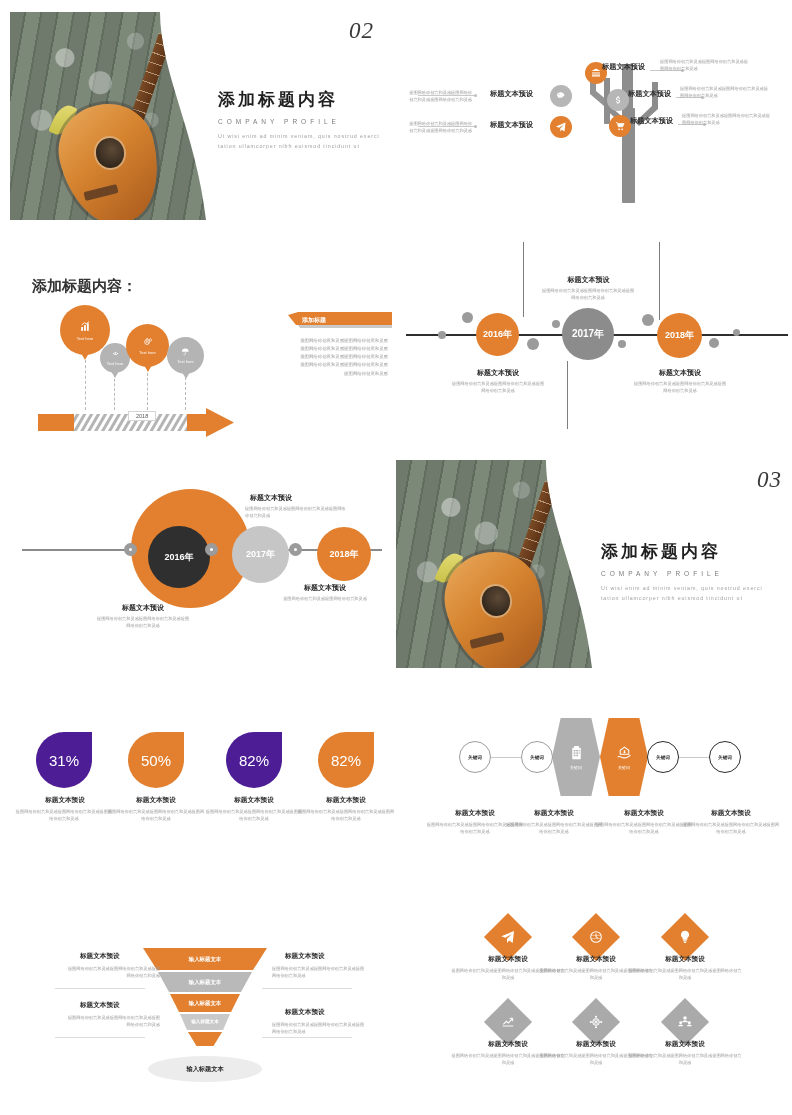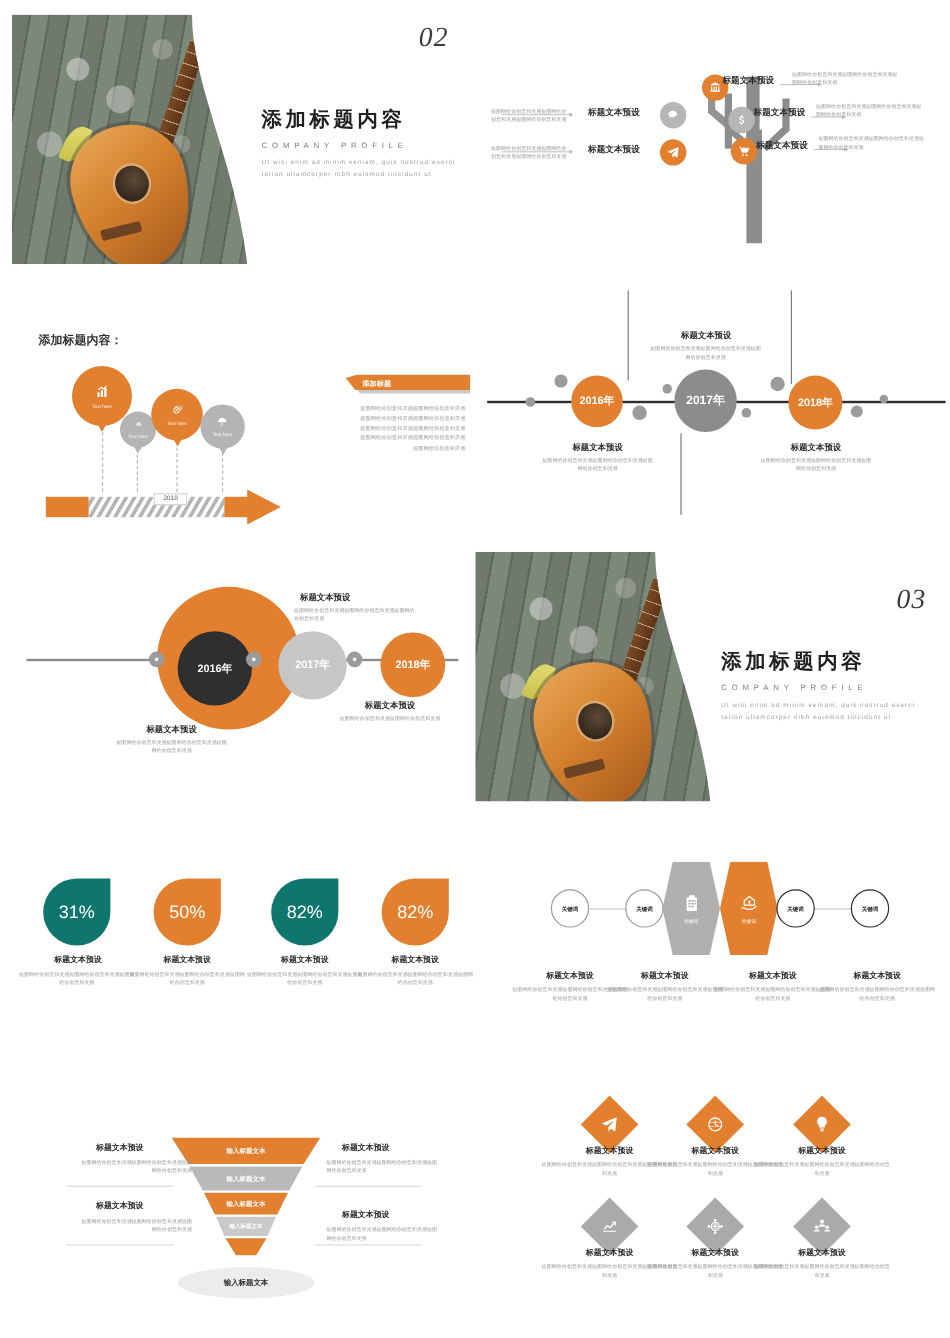--- a/index.html
+++ b/index.html
@@ -85,21 +85,21 @@
   .node-ico svg { width: 12px; height: 12px; }
   .ico-orange { background: #e2802f; }
   .ico-gray { background: #b6b6b6; }
   .t-head { position: absolute; font-size: 7.2px; font-weight: bold; color: #2b2b2b; white-space: nowrap; }
   .t-body { position: absolute; font-size: 4.2px; color: #9a9a9a; line-height: 1.7; width: 92px; }
   .lead-line { position: absolute; height: 1px; background: #c9c9c9; }
   .lead-dot { position: absolute; width: 3px; height: 3px; border-radius: 50%; background: #bdbdbd; }
 
   
   .road-slide { width: 396px; height: 210px; }
-  .road-title { position: absolute; left: 32px; top: 37px; font-size: 10px; font-weight: bold; color: #333; }
+  .road-title { position: absolute; left: 32px; top: 37px; font-size: 15px; font-weight: bold; color: #333; }
   .balloon {
     position: absolute; border-radius: 50%;
     display: flex; flex-direction: column; align-items: center; justify-content: center;
     color: #fff;
   }
   .balloon::after {
     content: ""; position: absolute; left: 50%; bottom: -5px; margin-left: -4px;
     border-left: 4px solid transparent; border-right: 4px solid transparent;
     border-top: 7px solid currentColor;
   }
@@ -146,21 +146,21 @@
 
   
   .drop-slide { width: 396px; height: 190px; }
   .droplet {
     position: absolute; width: 56px; height: 56px;
     border-radius: 50% 0 50% 50%;
     display: flex; align-items: center; justify-content: center;
     color: #fff; font-size: 15px;
   }
   .d-or { background: #e2802f; }
-  .d-gy { background: #0f766e; }
+  .d-gy { background: #4c1d95; }
   .col-head { position: absolute; font-size: 6.6px; font-weight: bold; color: #2b2b2b; text-align: center; white-space: nowrap; }
   .col-body { position: absolute; font-size: 4.2px; color: #9a9a9a; line-height: 1.7; text-align: center; }
 
   
   .hex-slide { width: 396px; height: 190px; }
   .hex {
     position: absolute; width: 48px; height: 78px;
     clip-path: polygon(18% 0, 82% 0, 100% 50%, 82% 100%, 18% 100%, 0 50%);
     display: flex; flex-direction: column; align-items: center; justify-content: center;
   }
@@ -410,21 +410,21 @@
 </div>
 
 <div class="slide cover" style="left:396px;top:455px;">
   <div class="cover-photo" style="left:0;top:5px;width:196px;height:215px;">
     <div class="guitar-neck"></div>
     <div class="guitar-leaf"></div>
     <div class="guitar-body"></div>
     <div class="guitar-hole"></div>
     <div class="guitar-bridge"></div>
   </div>
-  <div class="cover-num" style="right:20px;top:12px;margin-top:20px;">03</div>
+  <div class="cover-num" style="right:10px;top:12px;">03</div>
   <div class="cover-text" style="left:205px;top:85px;">
     <div class="cover-h1">添加标题内容</div>
     <div class="cover-h2">COMPANY PROFILE</div>
     <div class="cover-p">Ut wisi enim ad minim veniam, quis nostrud exerci tation ullamcorper nibh euismod tincidunt ut</div>
   </div>
 </div>
 
 <div class="slide drop-slide" style="left:0;top:690px;">
   <div class="droplet d-gy" style="left:36px;top:42px;">31%</div>
   <div class="col-head" style="left:20px;top:106px;width:90px;">标题文本预设</div>

